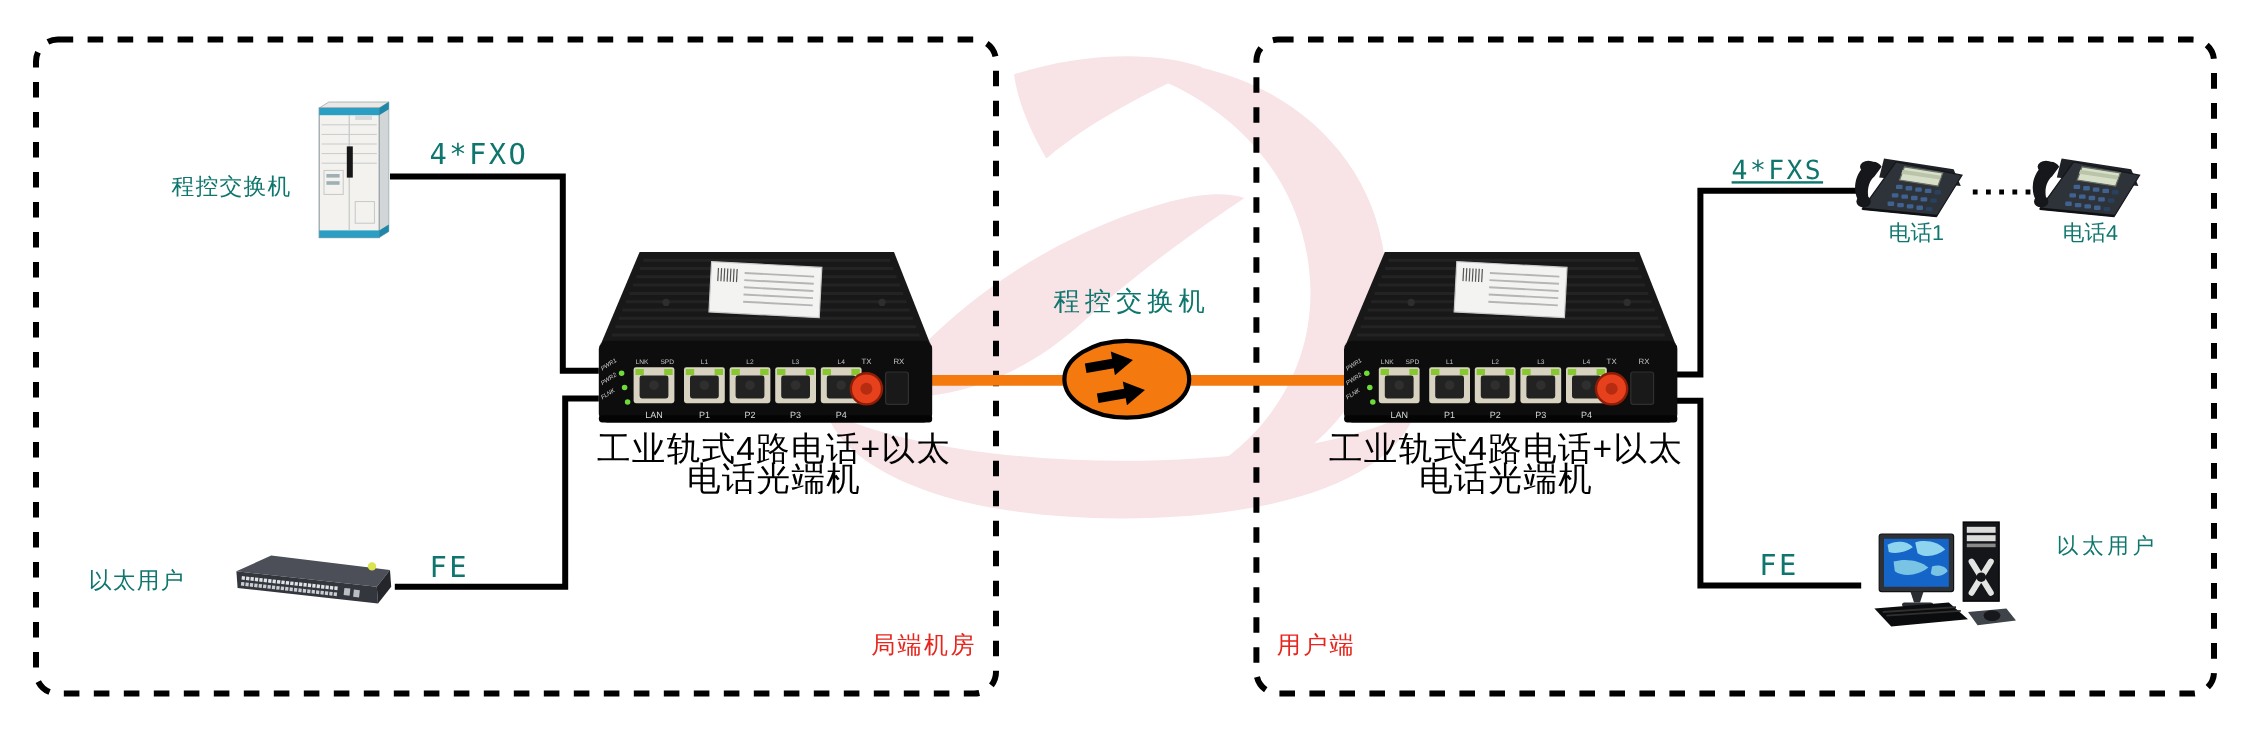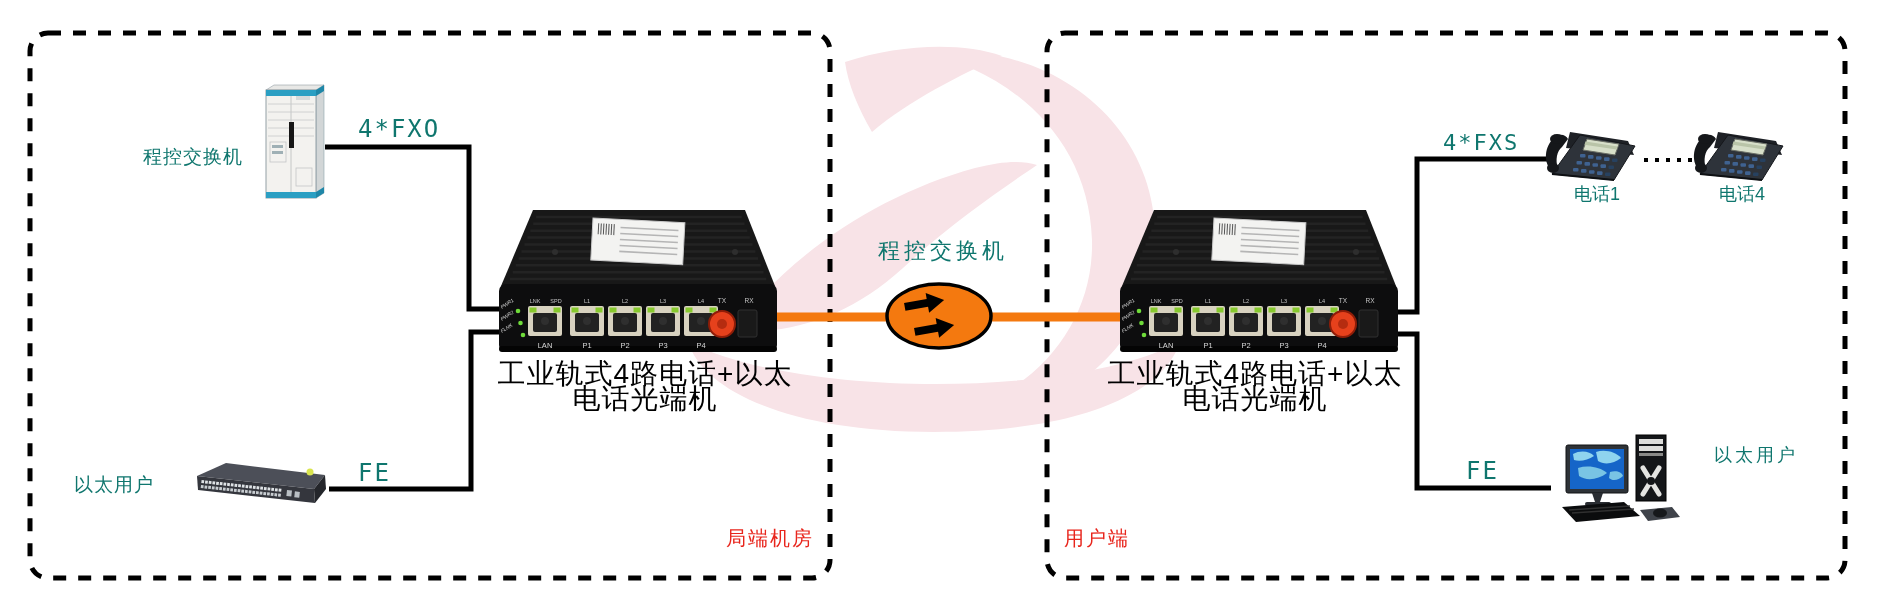--- a/index.html
+++ b/index.html
@@ -401,18 +401,18 @@
 
   <div class="lbl" style="left:878px;top:238px;font-size:22px;letter-spacing:4px;">程控交换机</div>
   <div class="lbl zone" style="left:726px;top:527px;">局端机房</div>
   <div class="lbl zone" style="left:1064px;top:527px;">用户端</div>
 
   <div class="conv-label" style="left:1105px;top:361px;">
     <div>工业轨式4路电话+以太</div>
     <div>电话光端机</div>
   </div>
 
-  <div class="lbl code" style="left:1443px;top:130px;font-size:22px;">4*FXS</div>
+  <div class="lbl code" style="left:1443px;top:130px;font-size:22px;text-decoration:underline;">4*FXS</div>
   <div class="lbl" style="left:1574px;top:184px;font-size:18px;">电话1</div>
   <div class="lbl" style="left:1719px;top:184px;font-size:18px;">电话4</div>
   <div class="lbl code" style="left:1466px;top:458px;">FE</div>
   <div class="lbl" style="left:1686px;top:445px;font-size:18px;letter-spacing:3px;margin-left:28px;">以太用户</div>
 </div>
 
 </body></html>

